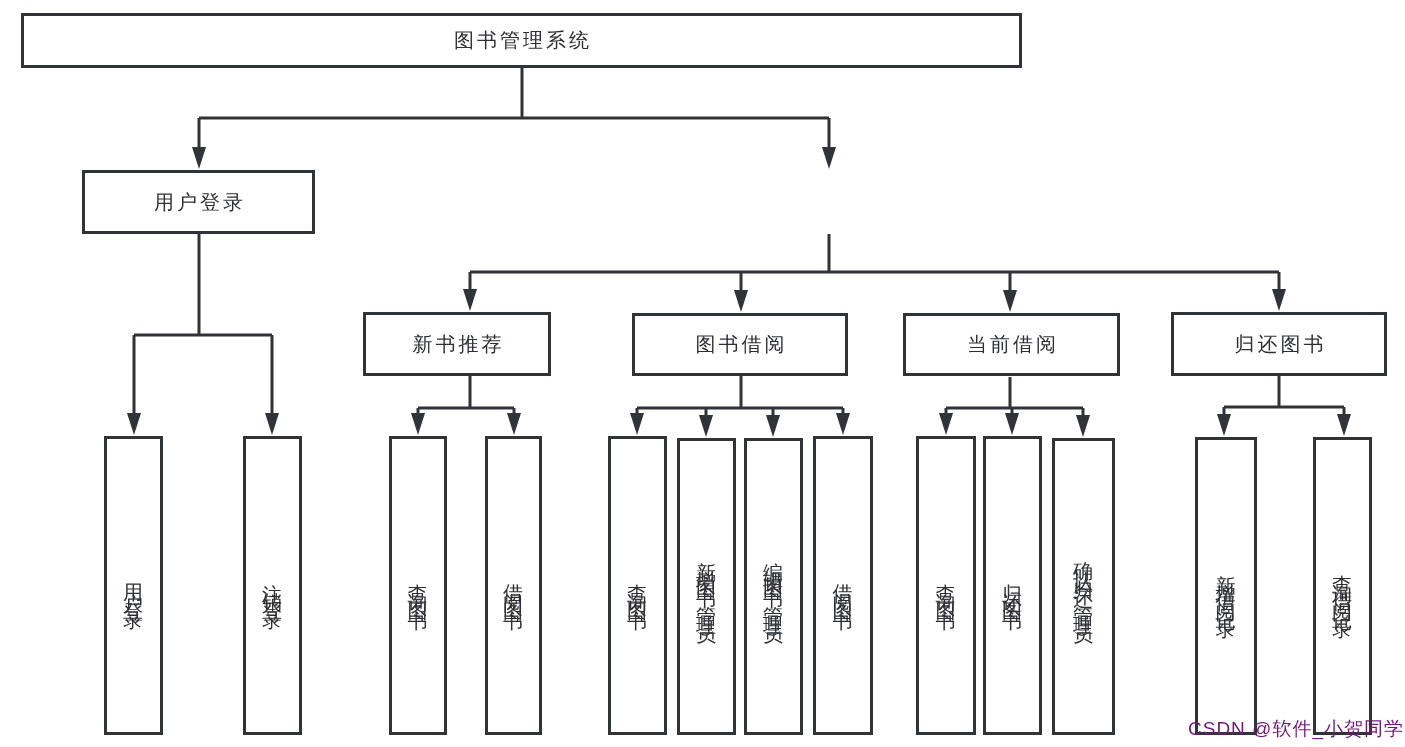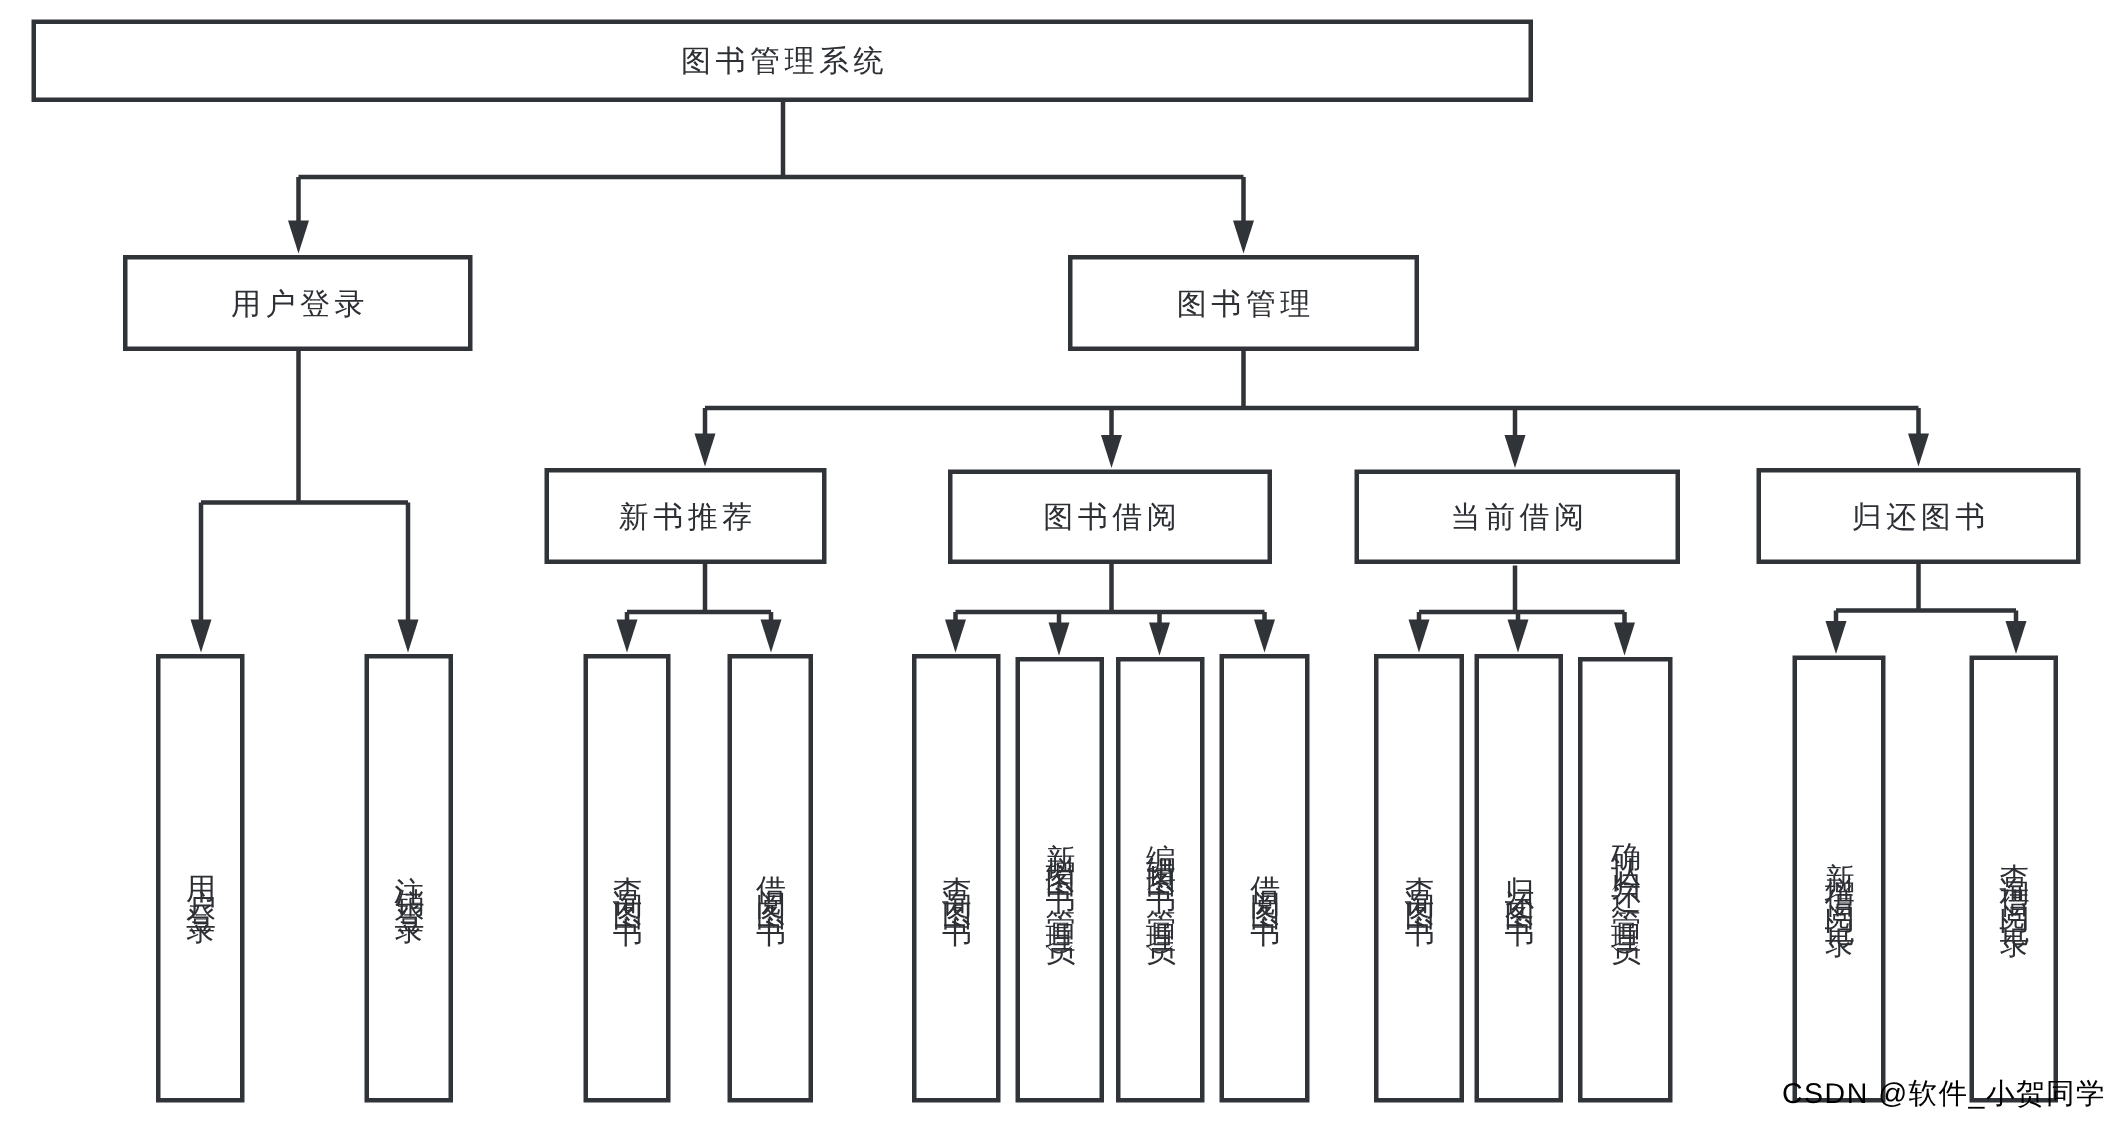--- a/index.html
+++ b/index.html
@@ -61,21 +61,21 @@
   #n-cbr      { left: 983px;  top: 436px; width: 59px; height: 299px; }
   #n-cbc      { left: 1052px; top: 438px; width: 63px; height: 297px; }
   #n-bra      { left: 1195px; top: 437px; width: 62px; height: 298px; }
   #n-brq      { left: 1313px; top: 437px; width: 59px; height: 298px; }
   .watermark {
     position: absolute;
     left: 1188px;
     top: 716px;
     font-size: 19px;
     letter-spacing: 1px;
-    color: #000000;
+    color: #701a75;
     z-index: 6;
     white-space: nowrap;
   }
 </style>
 </head>
 <body>
 
 <div class="canvas">
 
   <svg class="connectors" viewBox="0 0 1405 747" xmlns="http://www.w3.org/2000/svg">
@@ -114,21 +114,20 @@
       <polygon points="1012,435 1005,413 1019,413"></polygon>
       <polygon points="1083,437 1076,415 1090,415"></polygon>
       <polygon points="1224,436 1217,414 1231,414"></polygon>
       <polygon points="1344,436 1337,414 1351,414"></polygon>
     </g>
   </svg>
 
   <div id="n-root" class="box hbox">图书管理系统</div>
 
   <div id="n-ulogin" class="box hbox">用户登录</div>
-  <div id="n-bmgmt" class="box hbox">图书管理</div>
 
   <div id="n-nbr" class="box hbox">新书推荐</div>
   <div id="n-cb" class="box hbox">当前借阅</div>
   <div id="n-bb" class="box hbox">图书借阅</div>
   <div id="n-br" class="box hbox">归还图书</div>
 
   <div id="n-login" class="box vbox">
     <span>用户登录</span>
   </div>
   <div id="n-logout" class="box vbox">

